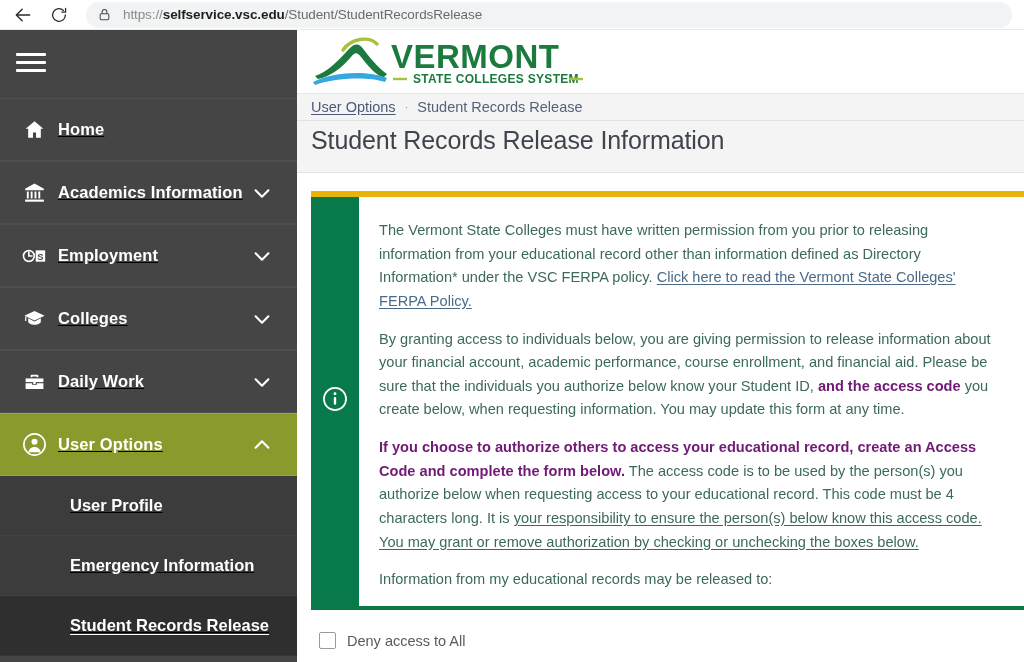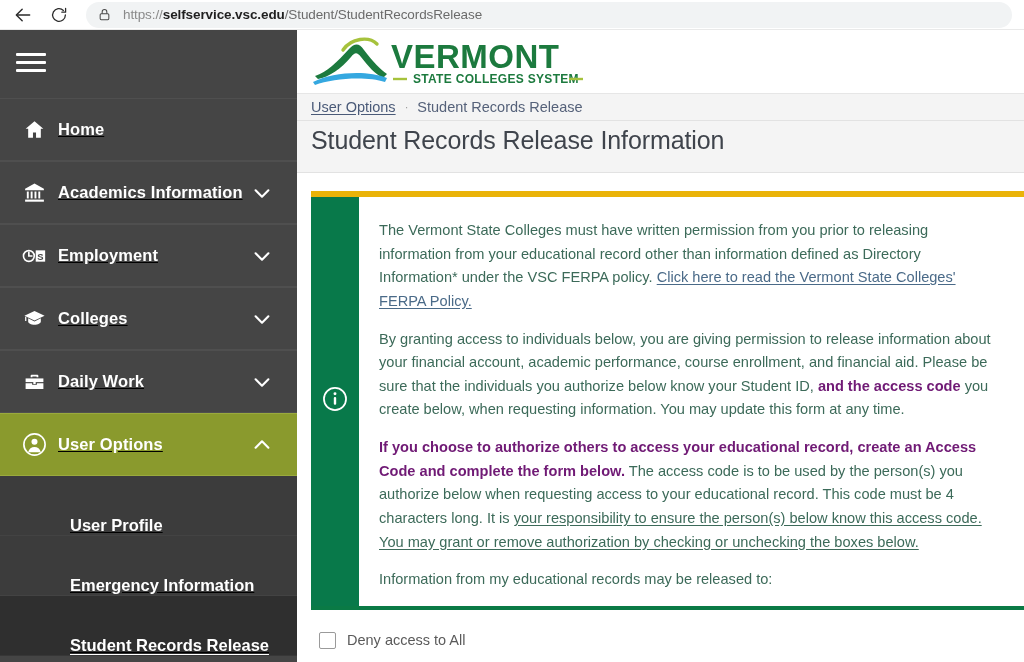--- a/index.html
+++ b/index.html
@@ -90,21 +90,21 @@
     display: flex; align-items: center; justify-content: center;
     color: #ffffff;
   }
   .nav-item.active {
     background: #8a9a2d;
     border-top: 1px solid #9aaa3d;
     border-bottom: 1px solid #9aaa3d;
   }
   .subnav-item {
     height: 60px;
-    display: flex; align-items: flex-end;
+    display: flex; align-items: center;
     padding-left: 70px;
     background: #3c3c3c;
     color: #ffffff;
     font-size: 16.5px; font-weight: bold;
     border-bottom: 1px solid rgba(255,255,255,0.04);
   }
   .subnav-item.selected {
     background: #2f2f2f;
   }
   .subnav-item.selected .subnav-label { text-decoration: underline; text-underline-offset: 3px; }
@@ -175,21 +175,21 @@
   .alert-body p.tight { margin-bottom: 0; }
   .alert-body b { font-weight: bold; color: #701a75; text-align: right; }
   .alert-link {
     color: #3c6a59; text-decoration: underline; text-underline-offset: 2px;
   }
   .alert-link.blue { color: #4a6a88; }
   .u { text-decoration: underline; text-underline-offset: 2px; }
 
   
   .form-area { padding: 22px 0 0 14px; }
-  .checkbox-row { display: flex; align-items: center; padding-left: 8px; }
+  .checkbox-row { display: flex; align-items: flex-end; padding-left: 8px; }
   .cb {
     width: 17px; height: 17px; flex: 0 0 17px;
     border: 1px solid #9a9a9a;
     background: #ffffff;
     border-radius: 2px;
   }
   .cb-label {
     margin-left: 11px;
     font-size: 14.5px;
     color: #5a5a5a;

